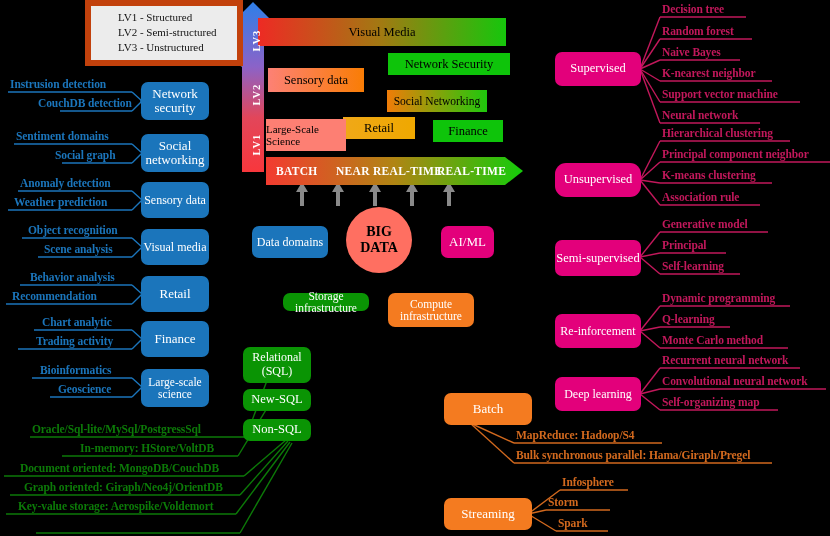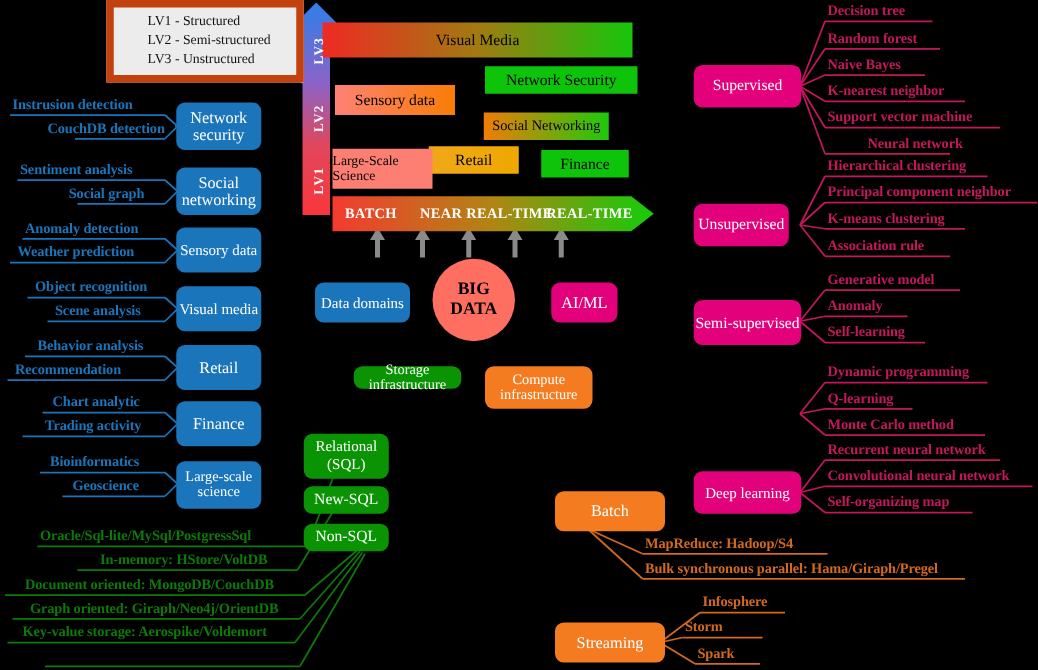--- a/index.html
+++ b/index.html
@@ -288,21 +288,21 @@
     </div>
   <div class="node blue-node" style="left:141px;top:321px;width:68px;height:36px;">
       <span>Finance</span>
     </div>
   <div class="node blue-node" style="left:141px;top:369px;width:68px;height:38px;font-size:11.5px;">
       <span>Large-scale science</span>
     </div>
 
   <div class="leaf leaf-blue" style="left:10px;top:78px;">Instrusion detection</div>
   <div class="leaf leaf-blue" style="left:38px;top:97px;">CouchDB detection</div>
-  <div class="leaf leaf-blue" style="left:16px;top:130px;">Sentiment analysis</div>
+  <div class="leaf leaf-blue" style="left:16px;top:130px;">Sentiment domains</div>
   <div class="leaf leaf-blue" style="left:55px;top:149px;">Social graph</div>
   <div class="leaf leaf-blue" style="left:20px;top:177px;">Anomaly detection</div>
   <div class="leaf leaf-blue" style="left:14px;top:196px;">Weather prediction</div>
   <div class="leaf leaf-blue" style="left:28px;top:224px;">Object recognition</div>
   <div class="leaf leaf-blue" style="left:44px;top:243px;">Scene analysis</div>
   <div class="leaf leaf-blue" style="left:30px;top:271px;">Behavior analysis</div>
   <div class="leaf leaf-blue" style="left:12px;top:290px;">Recommendation</div>
   <div class="leaf leaf-blue" style="left:42px;top:316px;">Chart analytic</div>
   <div class="leaf leaf-blue" style="left:36px;top:335px;">Trading activity</div>
   <div class="leaf leaf-blue" style="left:40px;top:364px;">Bioinformatics</div>
@@ -320,44 +320,47 @@
 
   <div class="leaf leaf-green" style="left:32px;top:423px;">Oracle/Sql-lite/MySql/PostgressSql</div>
   <div class="leaf leaf-green" style="left:80px;top:442px;">In-memory: HStore/VoltDB</div>
   <div class="leaf leaf-green" style="left:20px;top:462px;">Document oriented: MongoDB/CouchDB</div>
   <div class="leaf leaf-green" style="left:24px;top:481px;">Graph oriented: Giraph/Neo4j/OrientDB</div>
   <div class="leaf leaf-green" style="left:18px;top:500px;">Key-value storage: Aerospike/Voldemort</div>
 
   <div class="node pink-node" style="left:555px;top:52px;width:86px;height:34px;">
       <span>Supervised</span>
     </div>
-  <div class="node pink-node" style="left:555px;top:163px;width:76px;height:34px;">
+  <div class="node pink-node" style="left:555px;top:163px;width:86px;height:34px;border-radius:11px;">
       <span>Unsupervised</span>
     </div>
   <div class="node pink-node" style="left:555px;top:240px;width:86px;height:36px;line-height:1.15;">
       <span>Semi-supervised</span>
+    </div>
+  <div class="node pink-node" style="left:555px;top:314px;width:86px;height:34px;font-size:12px;">
+      <span>Re-inforcement</span>
     </div>
   <div class="node pink-node" style="left:555px;top:377px;width:86px;height:34px;font-size:12px;">
       <span>Deep learning</span>
     </div>
 
   <div class="leaf leaf-pink" style="left:662px;top:3px;">Decision tree</div>
   <div class="leaf leaf-pink" style="left:662px;top:25px;">Random forest</div>
   <div class="leaf leaf-pink" style="left:662px;top:46px;">Naive Bayes</div>
   <div class="leaf leaf-pink" style="left:662px;top:67px;">K-nearest neighbor</div>
   <div class="leaf leaf-pink" style="left:662px;top:88px;">Support vector machine</div>
-  <div class="leaf leaf-pink" style="left:662px;top:109px;margin-left:32px;">Neural network</div>
+  <div class="leaf leaf-pink" style="left:662px;top:109px;">Neural network</div>
 
   <div class="leaf leaf-pink" style="left:662px;top:127px;">Hierarchical clustering</div>
   <div class="leaf leaf-pink" style="left:662px;top:148px;">Principal component neighbor</div>
   <div class="leaf leaf-pink" style="left:662px;top:169px;">K-means clustering</div>
   <div class="leaf leaf-pink" style="left:662px;top:191px;">Association rule</div>
 
   <div class="leaf leaf-pink" style="left:662px;top:218px;">Generative model</div>
-  <div class="leaf leaf-pink" style="left:662px;top:239px;">Anomaly</div>
+  <div class="leaf leaf-pink" style="left:662px;top:239px;">Principal</div>
   <div class="leaf leaf-pink" style="left:662px;top:260px;">Self-learning</div>
 
   <div class="leaf leaf-pink" style="left:662px;top:292px;">Dynamic programming</div>
   <div class="leaf leaf-pink" style="left:662px;top:313px;">Q-learning</div>
   <div class="leaf leaf-pink" style="left:662px;top:334px;">Monte Carlo method</div>
 
   <div class="leaf leaf-pink" style="left:662px;top:354px;">Recurrent neural network</div>
   <div class="leaf leaf-pink" style="left:662px;top:375px;">Convolutional neural network</div>
   <div class="leaf leaf-pink" style="left:662px;top:396px;">Self-organizing map</div>
 

